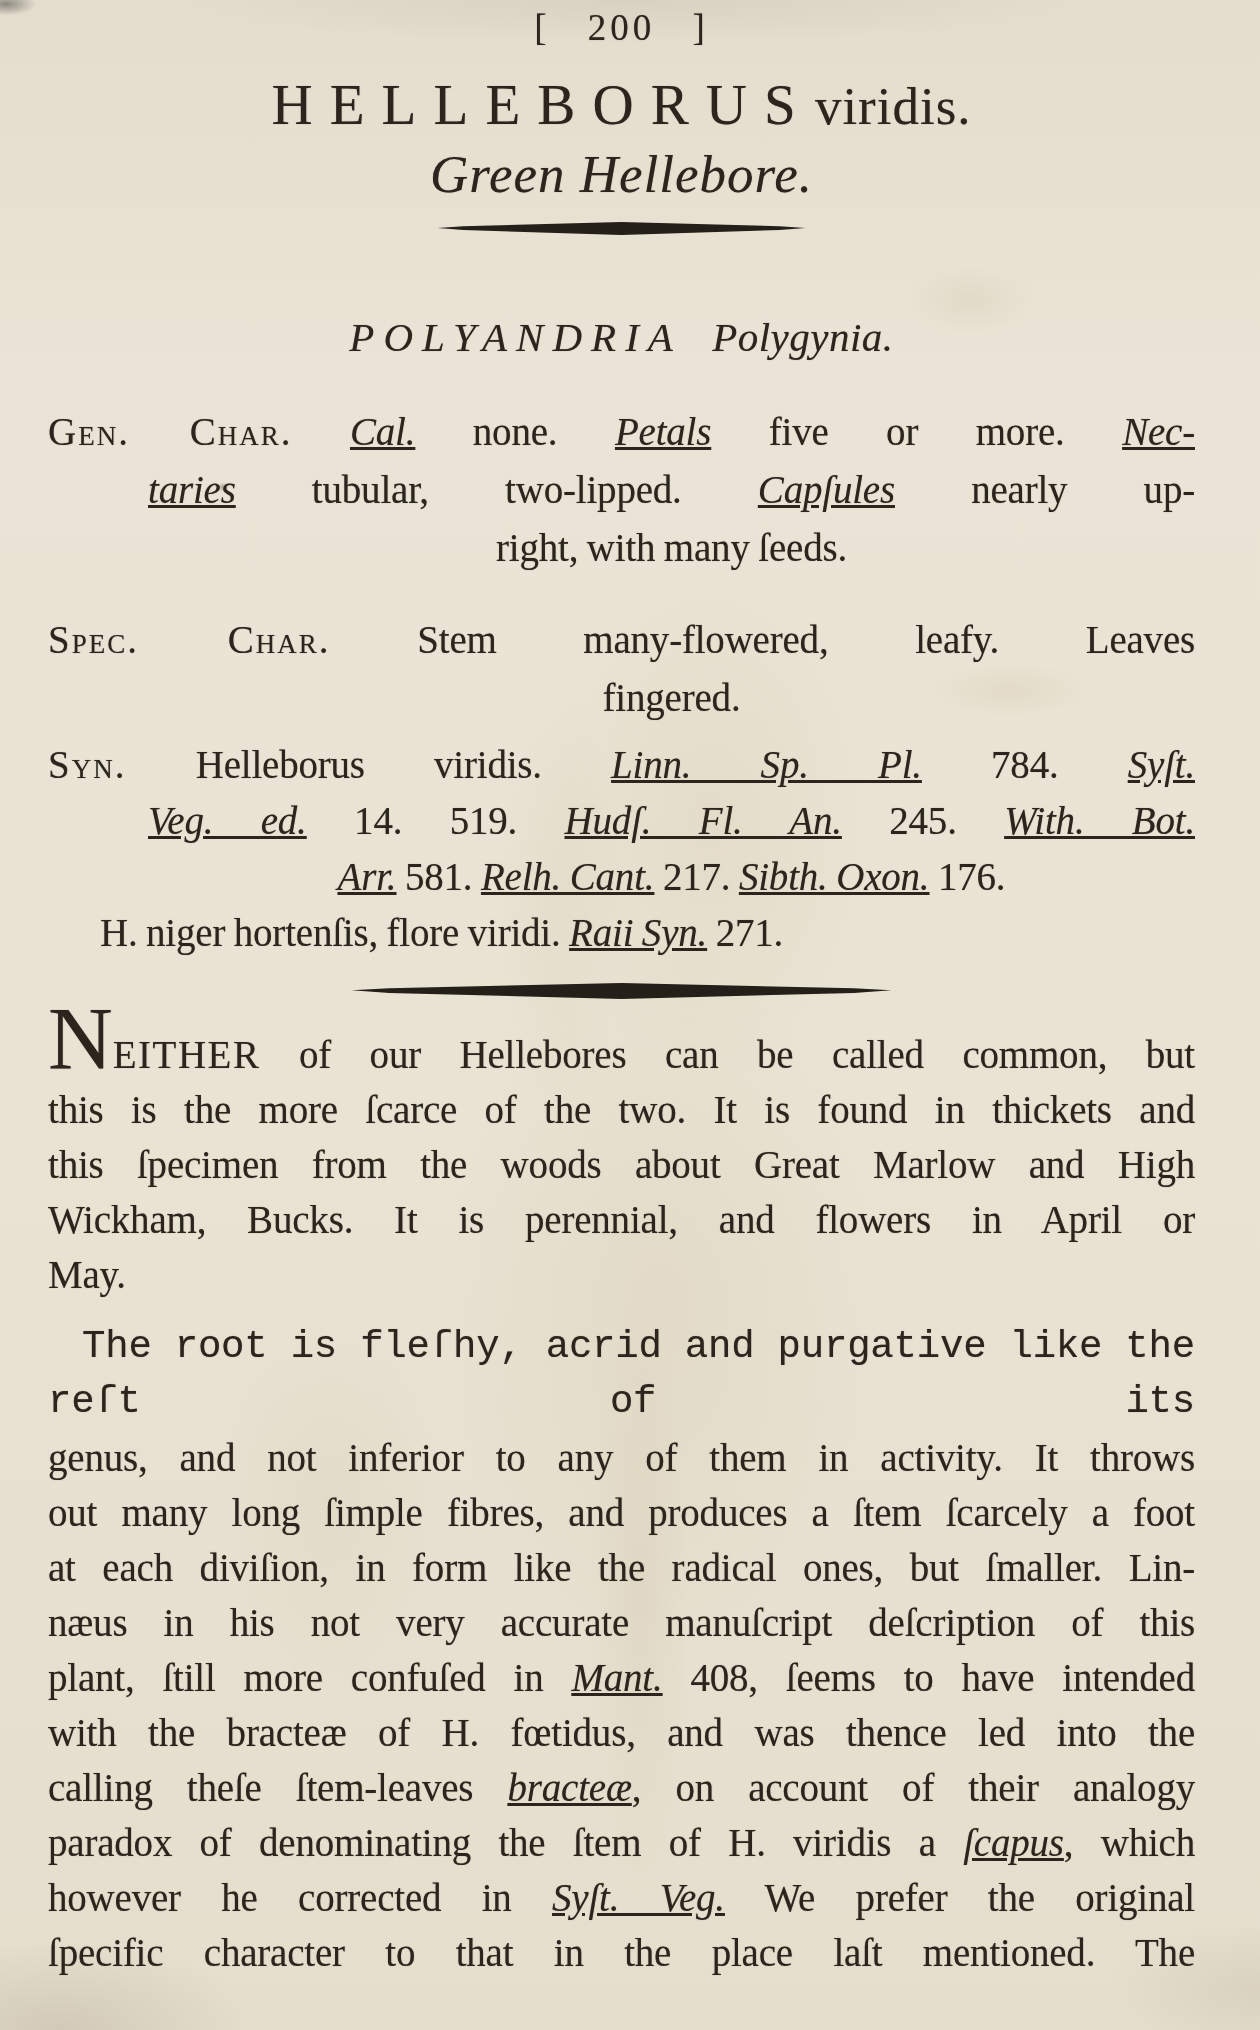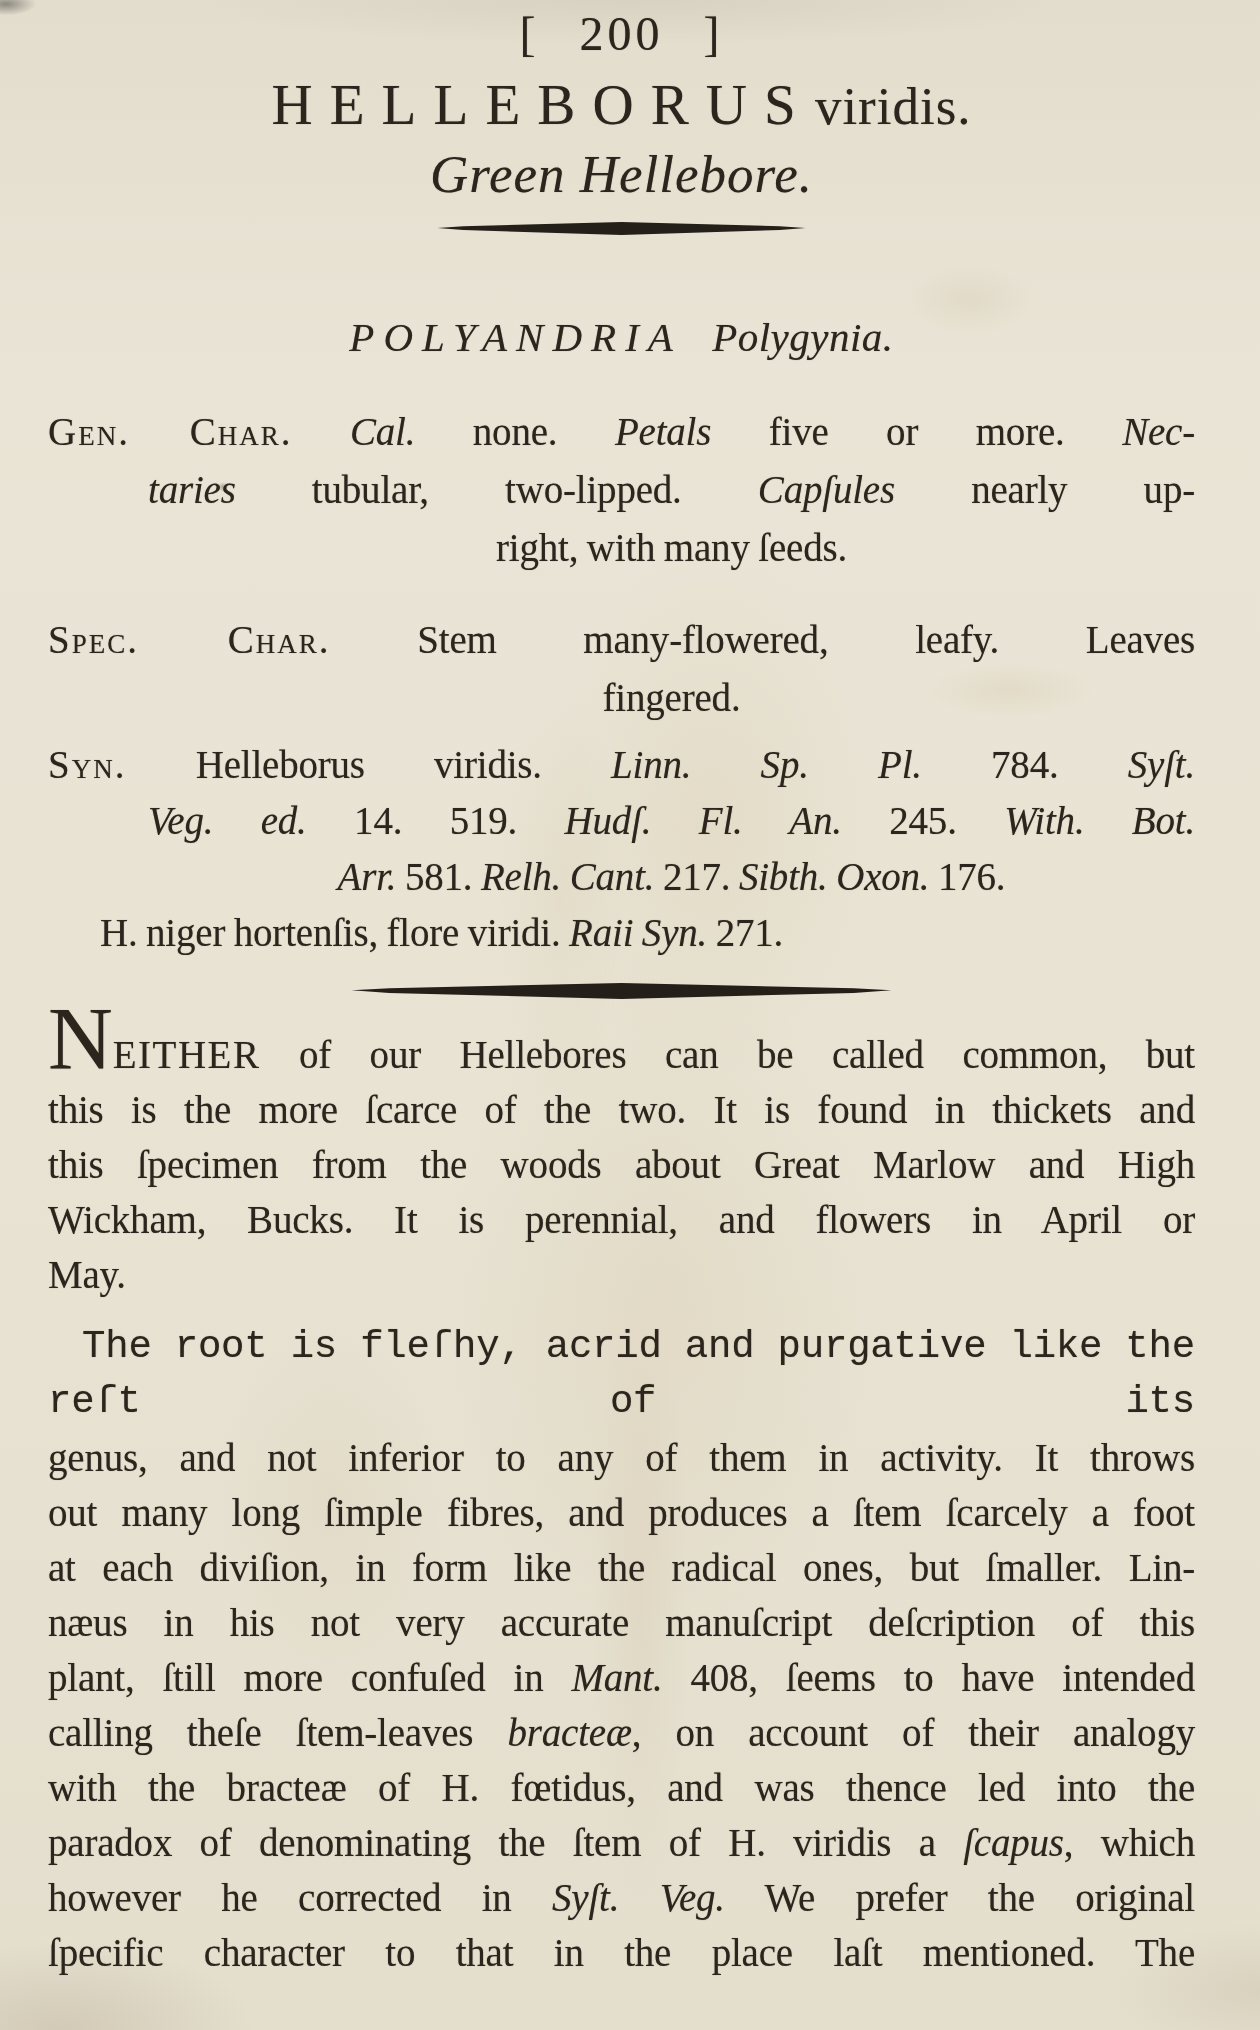--- a/index.html
+++ b/index.html
@@ -26,21 +26,21 @@
       radial-gradient(90px 300px at 560px 900px, rgba(178,148,100,0.08), transparent 72%),
       radial-gradient(70px 420px at 640px 1600px, rgba(172,142,96,0.09), transparent 72%),
       radial-gradient(260px 120px at 60px 2030px, rgba(130,112,82,0.18), transparent 75%),
       radial-gradient(200px 90px at 1260px 1990px, rgba(140,120,88,0.12), transparent 75%);
   }
   .content { position:relative; padding:0 65px 0 48px; }
 
   .txt { text-shadow:0 0 1px rgba(43,37,29,0.45); }
 
   .pagenum-row { padding-top:6px; height:54px; text-align:center;
-    font-size:48px; letter-spacing:4px; word-spacing:24px; }
+    font-size:37px; letter-spacing:4px; word-spacing:24px; }
 
   .title { margin:12px 0 0 0; height:72px; text-align:center; font-weight:normal; }
   .title-genus   { font-size:57px; letter-spacing:0.30em; }
   .title-species { font-size:53px; letter-spacing:1px; margin-left:2px; }
 
   .subtitle { margin:0; height:70px; text-align:center; font-weight:normal;
     font-style:italic; font-size:53px; letter-spacing:1px; }
 
   .rule { margin:0 auto; background:#241f18;
     clip-path:polygon(0 46%, 7% 33%, 50% 0, 93% 33%, 100% 46%, 93% 62%, 50% 100%, 7% 62%);
@@ -62,21 +62,21 @@
   .para1 { margin-top:28px; }
   .para2 { margin-top:18px; }
 
   .line { white-space:normal; }
   .j { text-align:justify; text-align-last:justify; }
   .cont  { padding-left:100px;text-align:center; }
   .cont2 { padding-left:52px; }
   .indent { text-indent:34px;font-family:Liberation Mono, monospace; }
 
   .sc { font-variant:small-caps; letter-spacing:2px; }
-  .i  { font-style:italic; }
+  .i  { font-style:italic;text-decoration:underline; }
   .initial { font-size:2.30em; line-height:0; letter-spacing:0; }
   .lead-caps { letter-spacing:1.5px; }
 </style>
 </head>
 <body>
 
 <div class="page">
   <div class="stains"></div>
   <div class="content txt">
 
@@ -123,21 +123,21 @@
       <div class="line">May.</div>
     </section>
 
     <section class="para para2">
       <div class="line j indent">The root is fleſhy, acrid and purgative like the reſt of its</div>
       <div class="line j">genus, and not inferior to any of them in activity. It throws</div>
       <div class="line j">out many long ſimple fibres, and produces a ſtem ſcarcely a foot</div>
       <div class="line j">at each diviſion, in form like the radical ones, but ſmaller. Lin-</div>
       <div class="line j">næus in his not very accurate manuſcript deſcription of this</div>
       <div class="line j"><span>plant, ſtill more confuſed in </span><span class="i">Mant.</span><span> 408, ſeems to have intended</span></div>
+      <div class="line j">with the bracteæ of H. fœtidus, and was thence led into the</div>
       <div class="line j"><span>calling theſe ſtem-leaves </span><span class="i">bracteæ</span><span>, on account of their analogy</span></div>
-      <div class="line j">with the bracteæ of H. fœtidus, and was thence led into the</div>
       <div class="line j"><span>paradox of denominating the ſtem of H. viridis a </span><span class="i">ſcapus</span><span>, which</span></div>
       <div class="line j"><span>however he corrected in </span><span class="i">Syſt. Veg.</span><span> We prefer the original</span></div>
       <div class="line j">ſpecific character to that in the place laſt mentioned. The</div>
     </section>
 
   </div>
 </div>
 
 </body></html>

